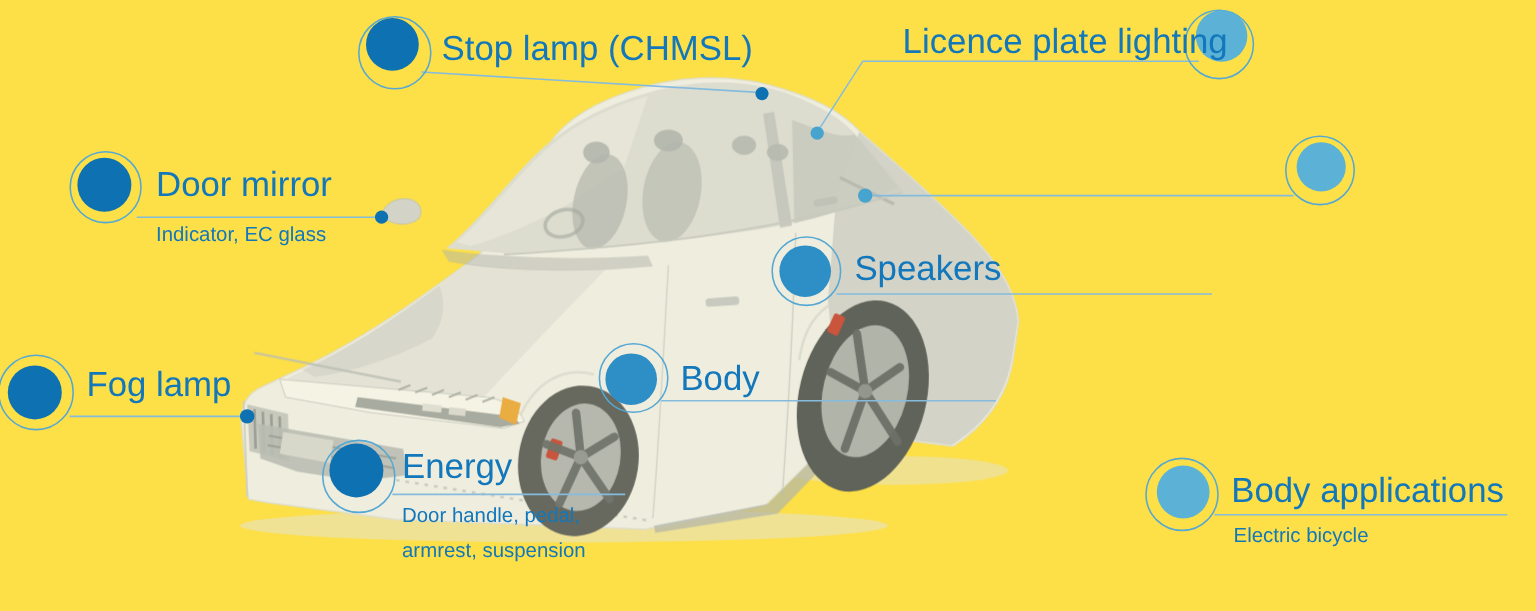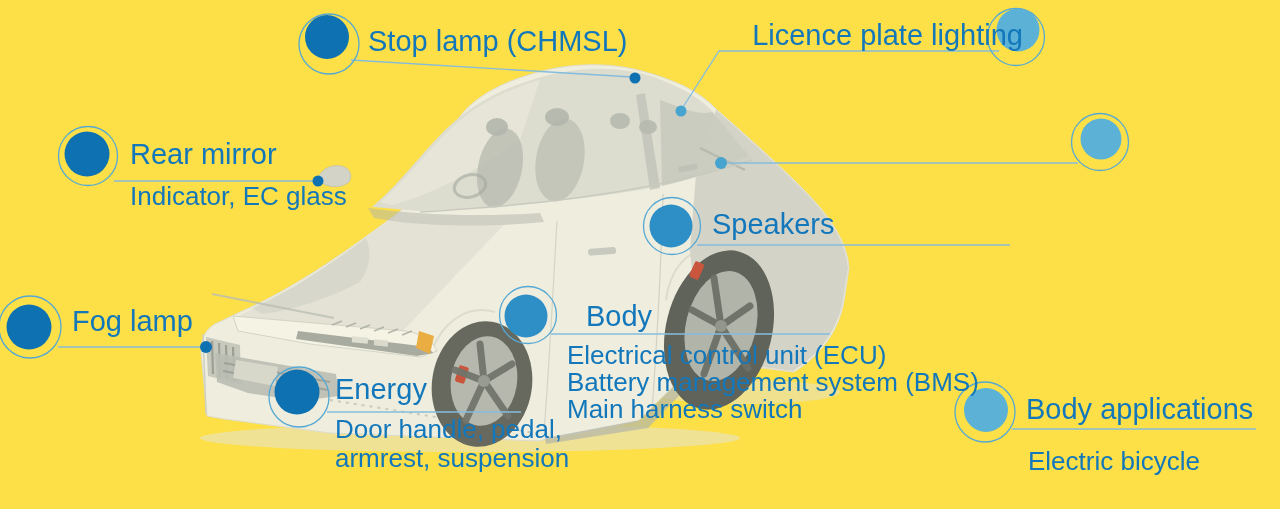--- a/index.html
+++ b/index.html
@@ -1,21 +1,21 @@
 <!DOCTYPE html>
 <html style="--label-color: #1277bb;"><head>
 <meta charset="utf-8">
 <style>
   html,body{margin:0;padding:0;background:#fff;}
   body{font-family:"Liberation Sans","DejaVu Sans",sans-serif;}
   .stage{position:relative;width:1280px;height:509px;background:#ffffff;overflow:hidden;}
   .stage svg.overlay{position:absolute;left:0;top:0;display:block;}
   .title{position:absolute;font-size:29px;line-height:34px;color:var(--label-color,#1277bb);white-space:nowrap;}
   .title.right{text-align:right;margin-left:16px;}
-  .subs{position:absolute;font-size:26px;color:var(--label-color,#1277bb);white-space:nowrap;}
+  .subs{position:absolute;font-size:17px;color:var(--label-color,#1277bb);white-space:nowrap;}
   .ring{fill:none;stroke-width:1.3px;}
   .leader{fill:none;stroke-width:1.3px;}
 </style>
 </head>
 <body>
 
 <div class="stage" style="background: #fde047; padding-left: 48px;">
 
   <svg class="overlay" width="1280" height="509" viewBox="0 0 1280 509">
 
@@ -188,41 +188,36 @@
       <circle cx="297" cy="392" r="22.5" fill="#0e72b2"></circle>
 
       <circle class="ring" cx="985" cy="412" r="30" stroke="#55a8d4"></circle>
       <circle cx="986" cy="410" r="22" fill="#5bb2d6"></circle>
     </g>
   </svg>
 
   <div class="title" style="left:368px;top:24px">Stop lamp (CHMSL)</div>
   <div class="title right" style="right:305px;top:18px">Licence plate lighting</div>
 
-  <div class="title" style="left:130px;top:137px">Rear mirror</div>
+  <div class="title" style="left:130px;top:137px">Door mirror</div>
   <div class="subs" style="left:130px;top:182px;line-height:28px">
     <div>Indicator, EC glass</div>
   </div>
 
 
   <div class="title" style="left:72px;top:304px">Fog lamp</div>
 
   <div class="title" style="left:712px;top:207px">Speakers</div>
 
-  <div class="title" style="left:586px;top:299px">Body</div>
-  <div class="subs" style="left:567px;top:342px;line-height:27px">
-    <div>Electrical control unit (ECU)</div>
-    <div>Battery management system (BMS)</div>
-    <div>Main harness switch</div>
-  </div>
+  <div class="title" style="left:567px;top:299px">Body</div>
 
   <div class="title" style="left:335px;top:372px">Energy</div>
   <div class="subs" style="left:335px;top:415px;line-height:29px">
     <div>Door handle, pedal,</div>
     <div>armrest, suspension</div>
   </div>
 
   <div class="title" style="left:1026px;top:392px">Body applications</div>
-  <div class="subs" style="left:1028px;top:447px;line-height:29px">
+  <div class="subs" style="left:1028px;top:432px;line-height:29px">
     <div>Electric bicycle</div>
   </div>
 
 </div>
 
 </body></html>

